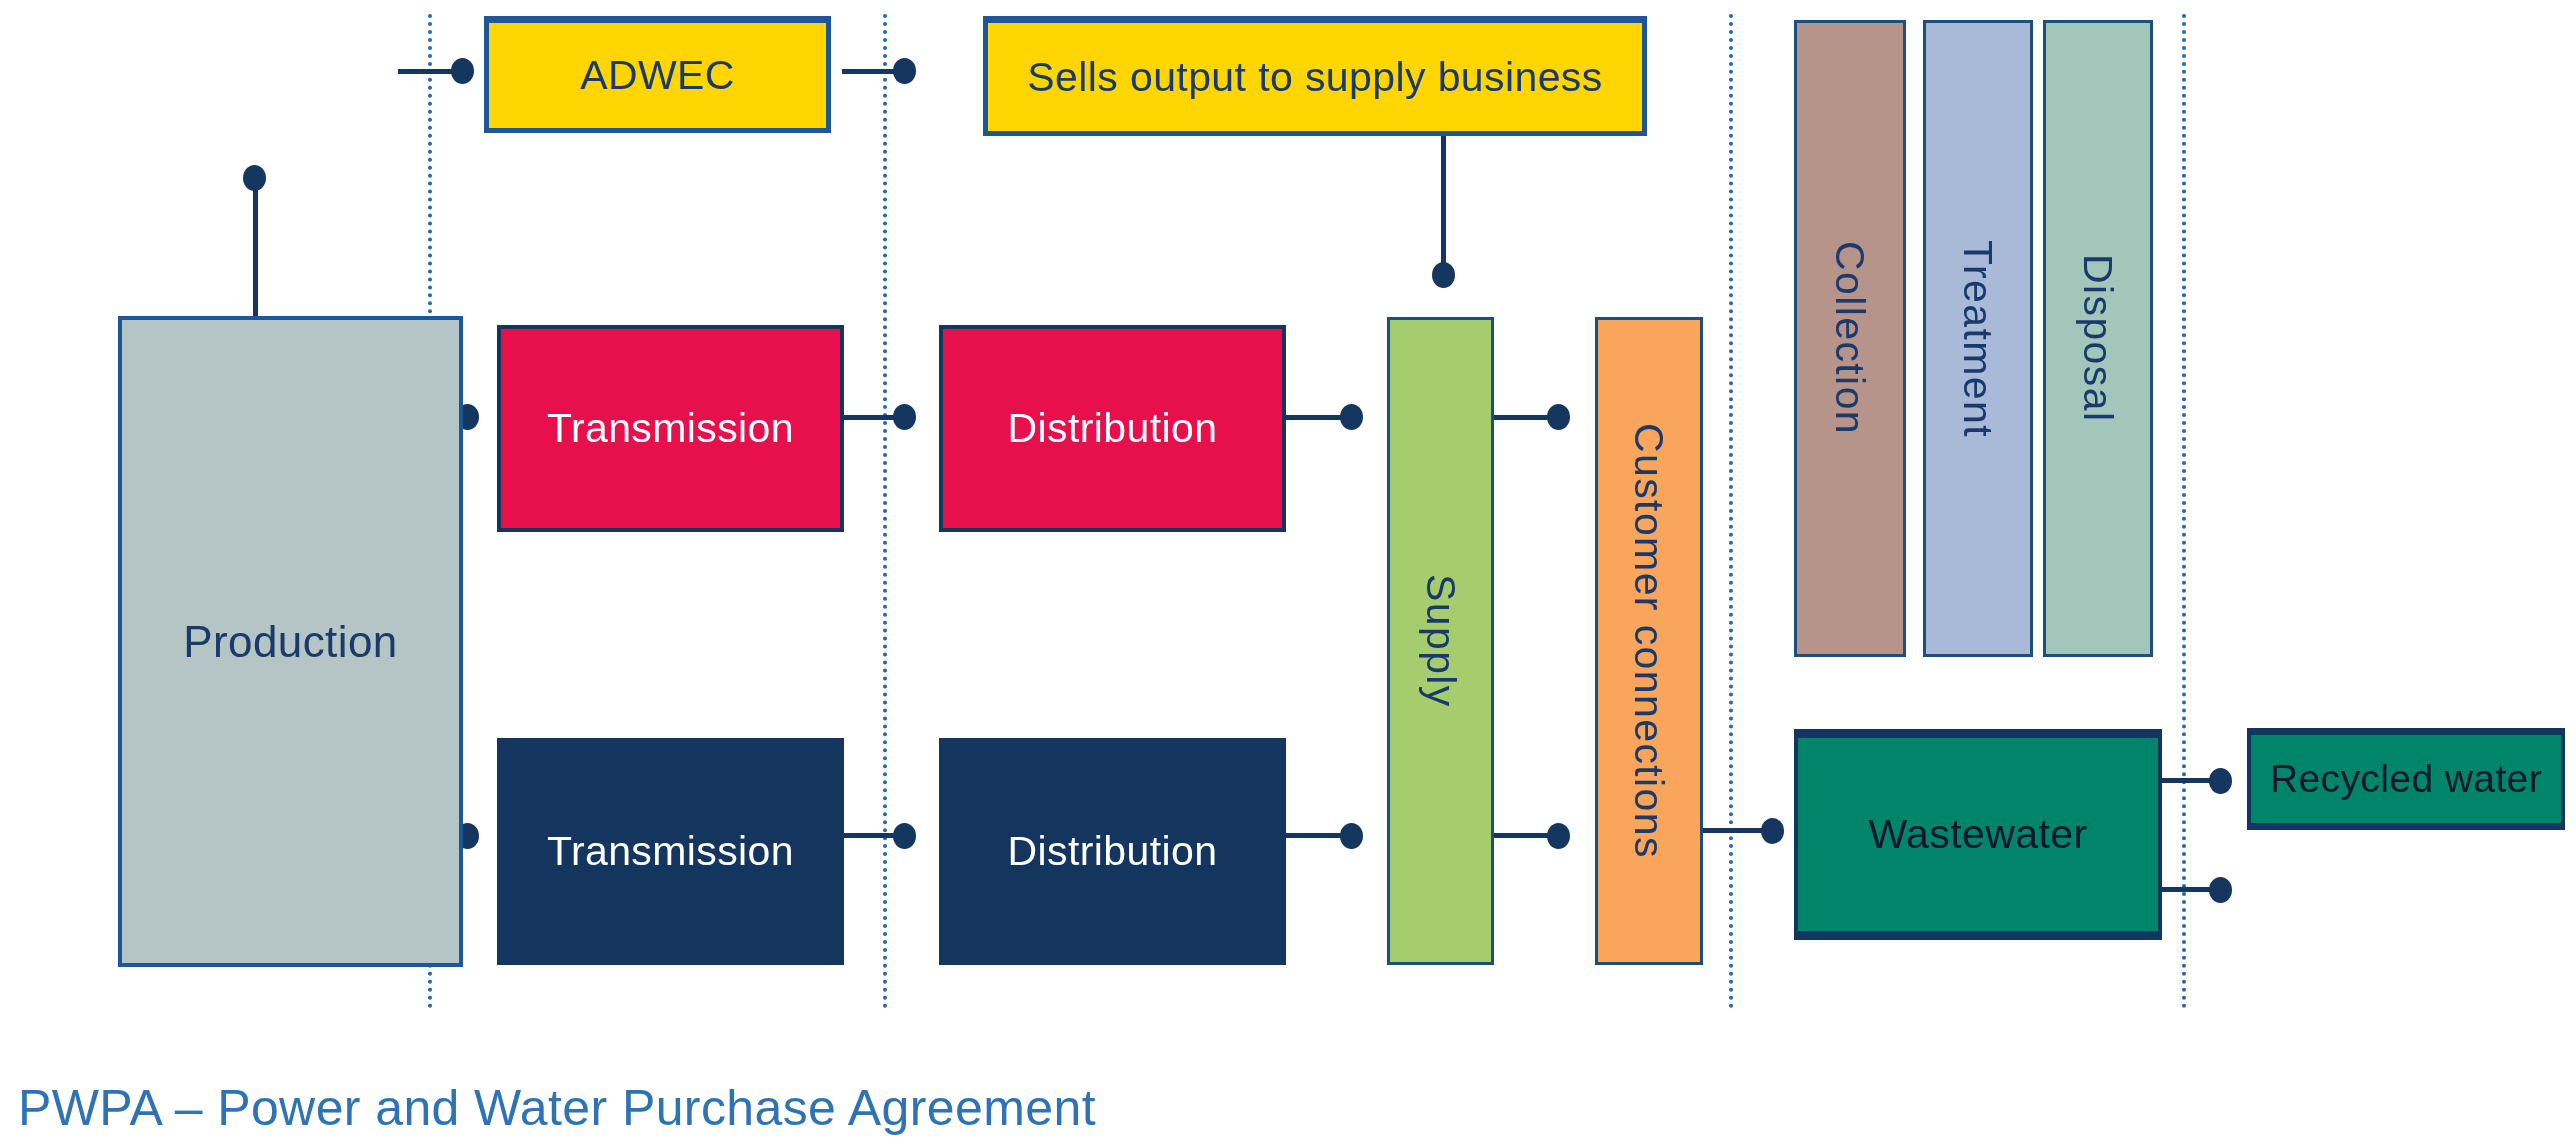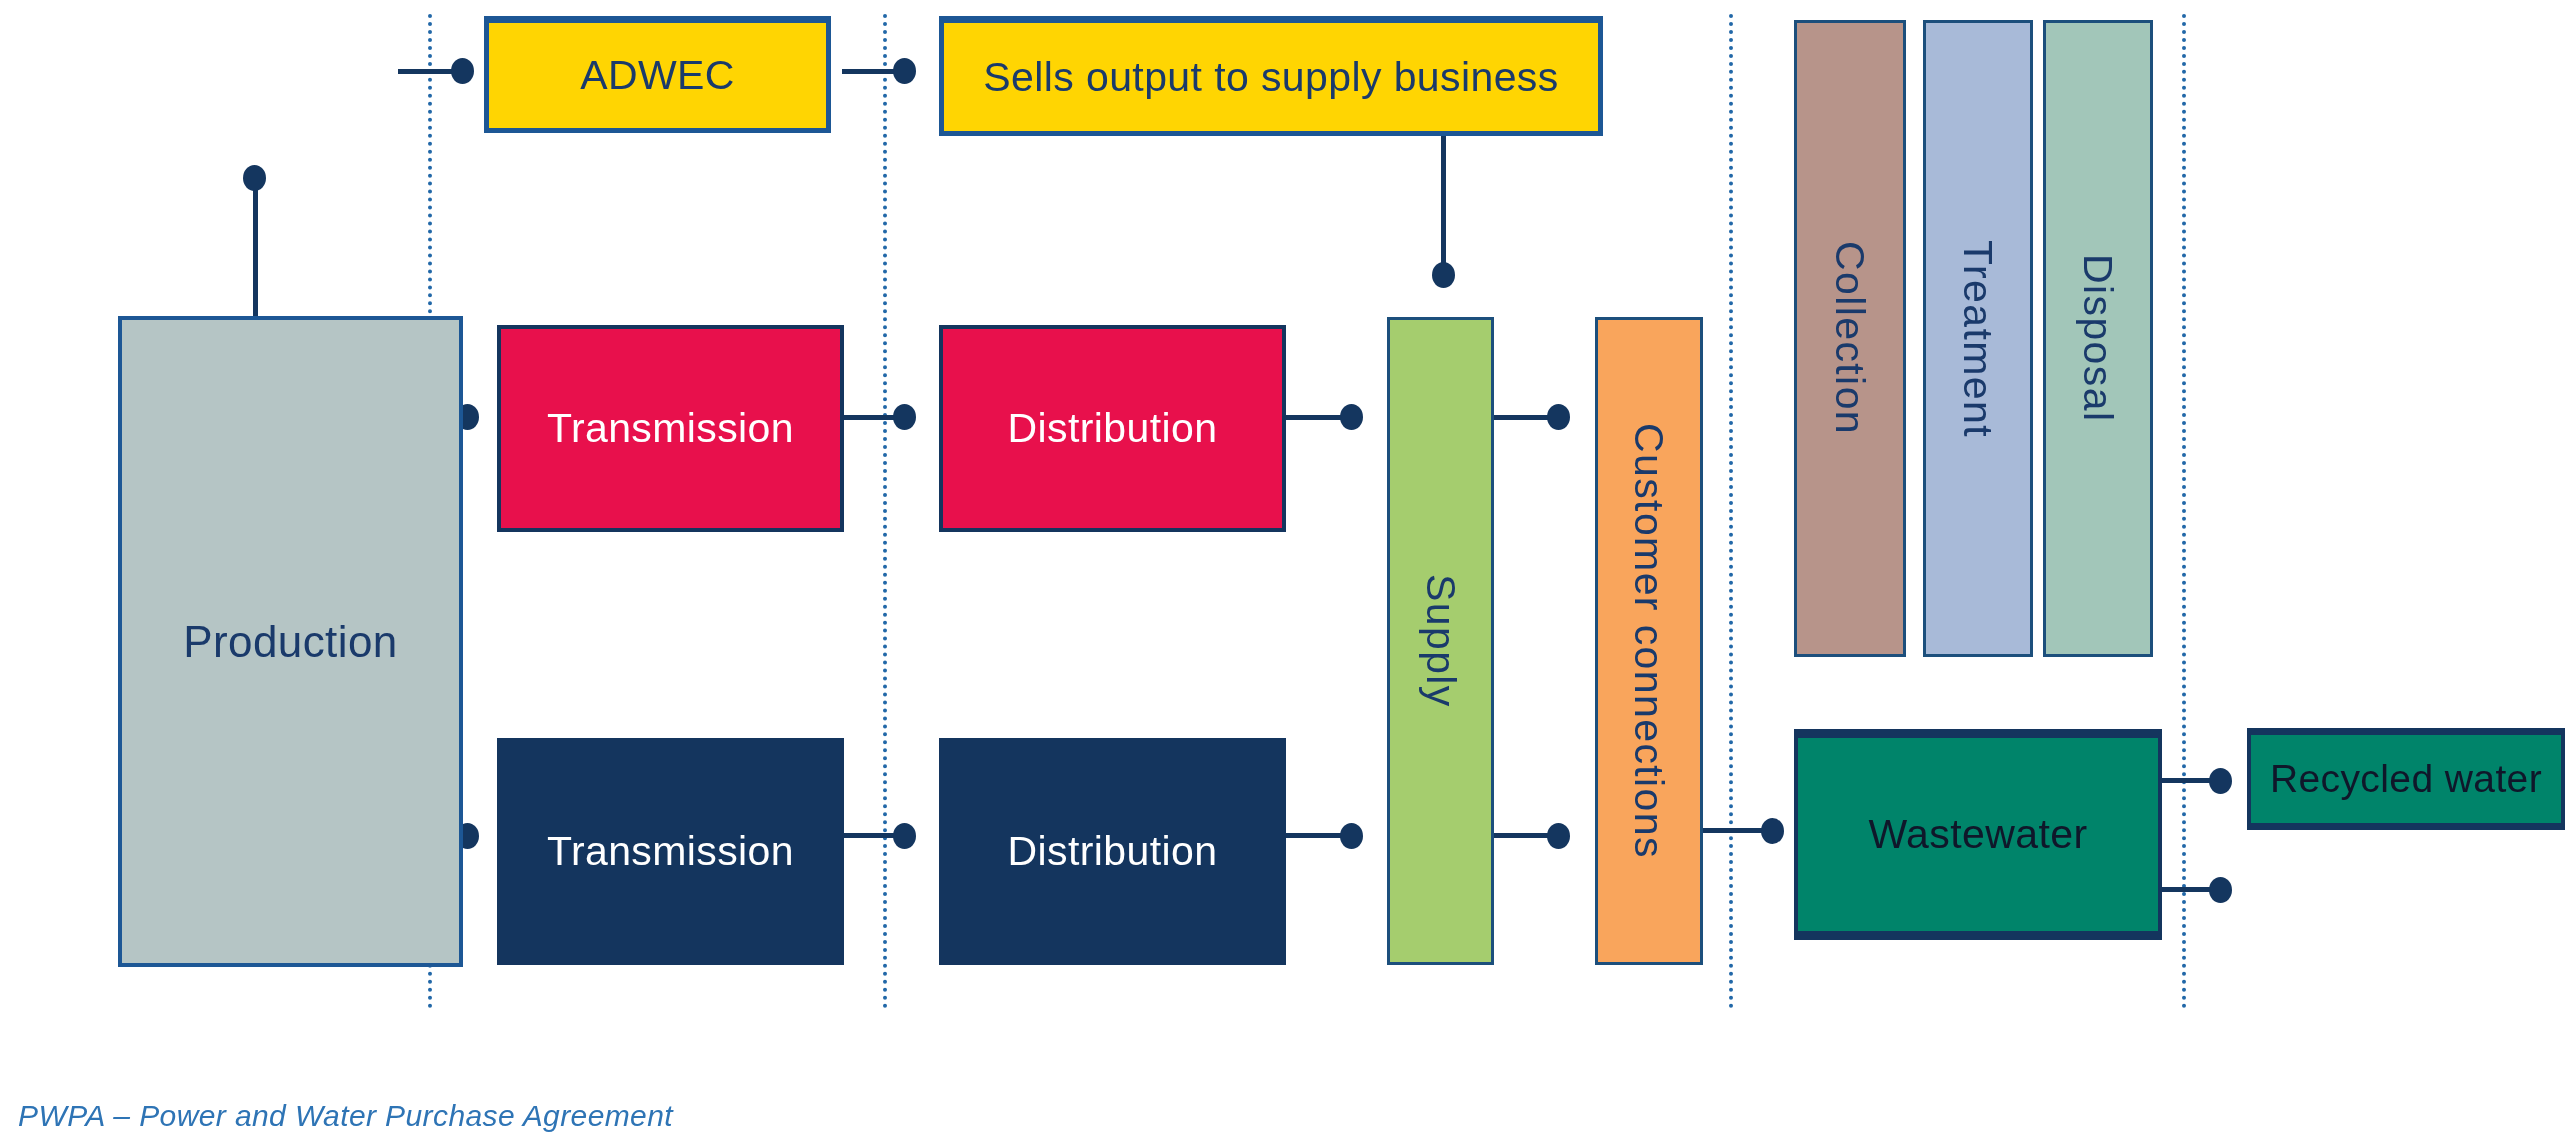--- a/index.html
+++ b/index.html
@@ -23,22 +23,22 @@
 
   .vtext{writing-mode:vertical-rl;letter-spacing:1.4px;}
 
   .sep{position:absolute;top:14.3px;height:995px;width:0;
        border-left:4.3px dotted var(--dotted);}
 
   .hl{position:absolute;height:5px;background:var(--line);}
   .vl{position:absolute;width:5px;background:var(--line);}
   .dot{position:absolute;width:23px;height:26px;border-radius:50%;background:var(--line);}
 
-  .caption{position:absolute;left:18px;top:1079px;font-size:30px;font-style:italic;
-           color:var(--caption_color);letter-spacing:0.4px;margin-top:20px;}
+  .caption{position:absolute;left:18px;top:1079px;font-size:50px;
+           color:var(--caption_color);letter-spacing:0.4px;}
 </style>
 </head>
 <body>
 
 <div class="canvas">
 
   <div class="sep" style="left:428px"></div>
   <div class="sep" style="left:883px"></div>
   <div class="sep" style="left:1729px"></div>
   <div class="sep" style="left:2182px"></div>
@@ -71,21 +71,21 @@
   <div class="dot" style="left:1340px;top:823px"></div>
   <div class="dot" style="left:1547px;top:404px"></div>
   <div class="dot" style="left:1547px;top:823px"></div>
   <div class="dot" style="left:1761px;top:818px"></div>
   <div class="dot" style="left:2209px;top:768px"></div>
   <div class="dot" style="left:2209px;top:877px"></div>
 
 
   <div class="box b-yellow" style="left:484px;top:15.7px;width:347px;height:117px">ADWEC</div>
 
-  <div class="box b-yellow" style="left:939px;top:15.7px;width:664px;height:120px">Sells output to supply business</div>
+  <div class="box b-yellow" style="left:983px;top:15.7px;width:664px;height:120px">Sells output to supply business</div>
 
   <div class="box b-grey" style="left:118px;top:316px;width:345px;height:651px">Production</div>
 
   <div class="box b-red" style="left:497px;top:325px;width:347px;height:207px">Transmission</div>
 
   <div class="box b-red" style="left:939px;top:325px;width:347px;height:207px">Distribution</div>
 
   <div class="box b-navy" style="left:497px;top:738px;width:347px;height:227px">Transmission</div>
 
   <div class="box b-navy" style="left:939px;top:738px;width:347px;height:227px">Distribution</div>

